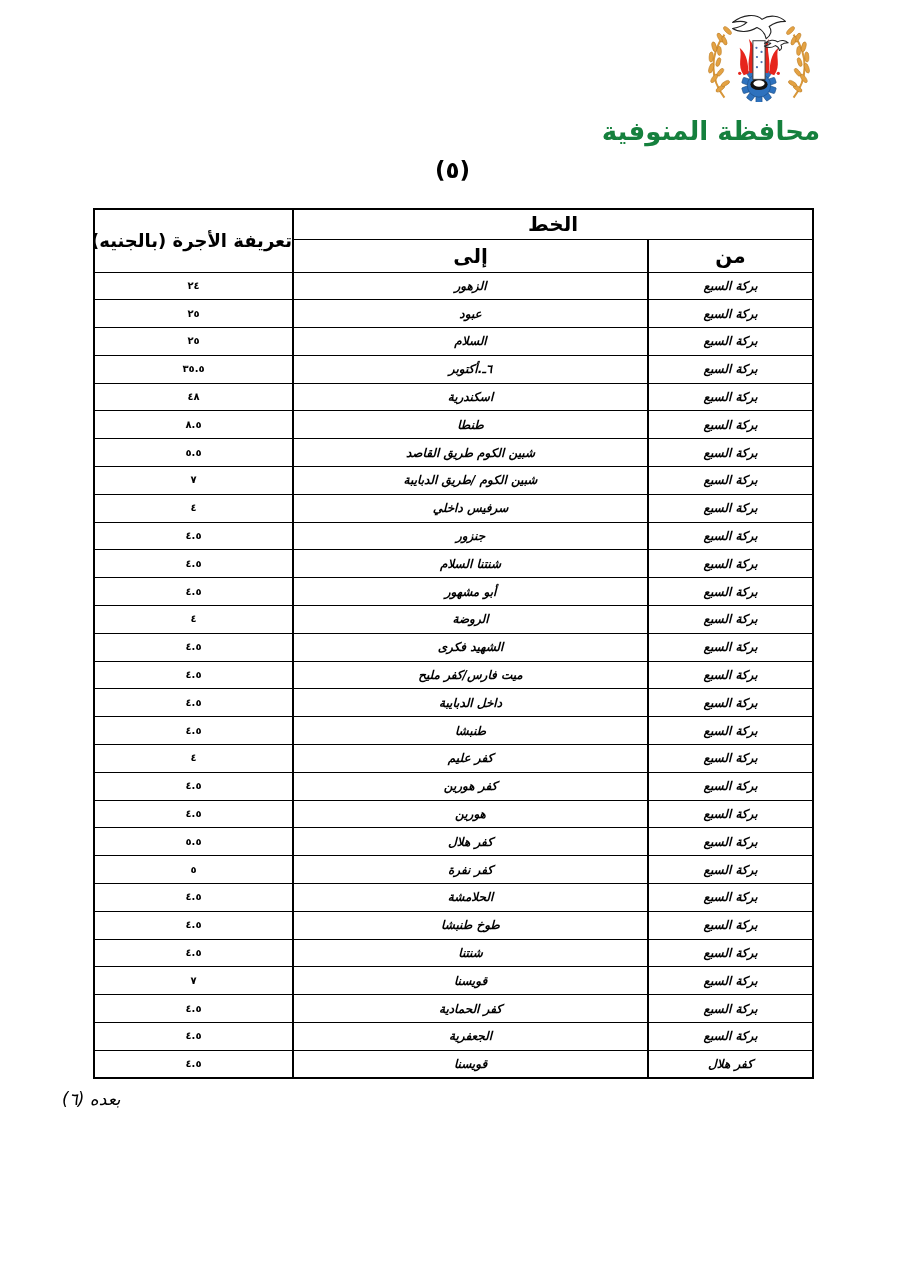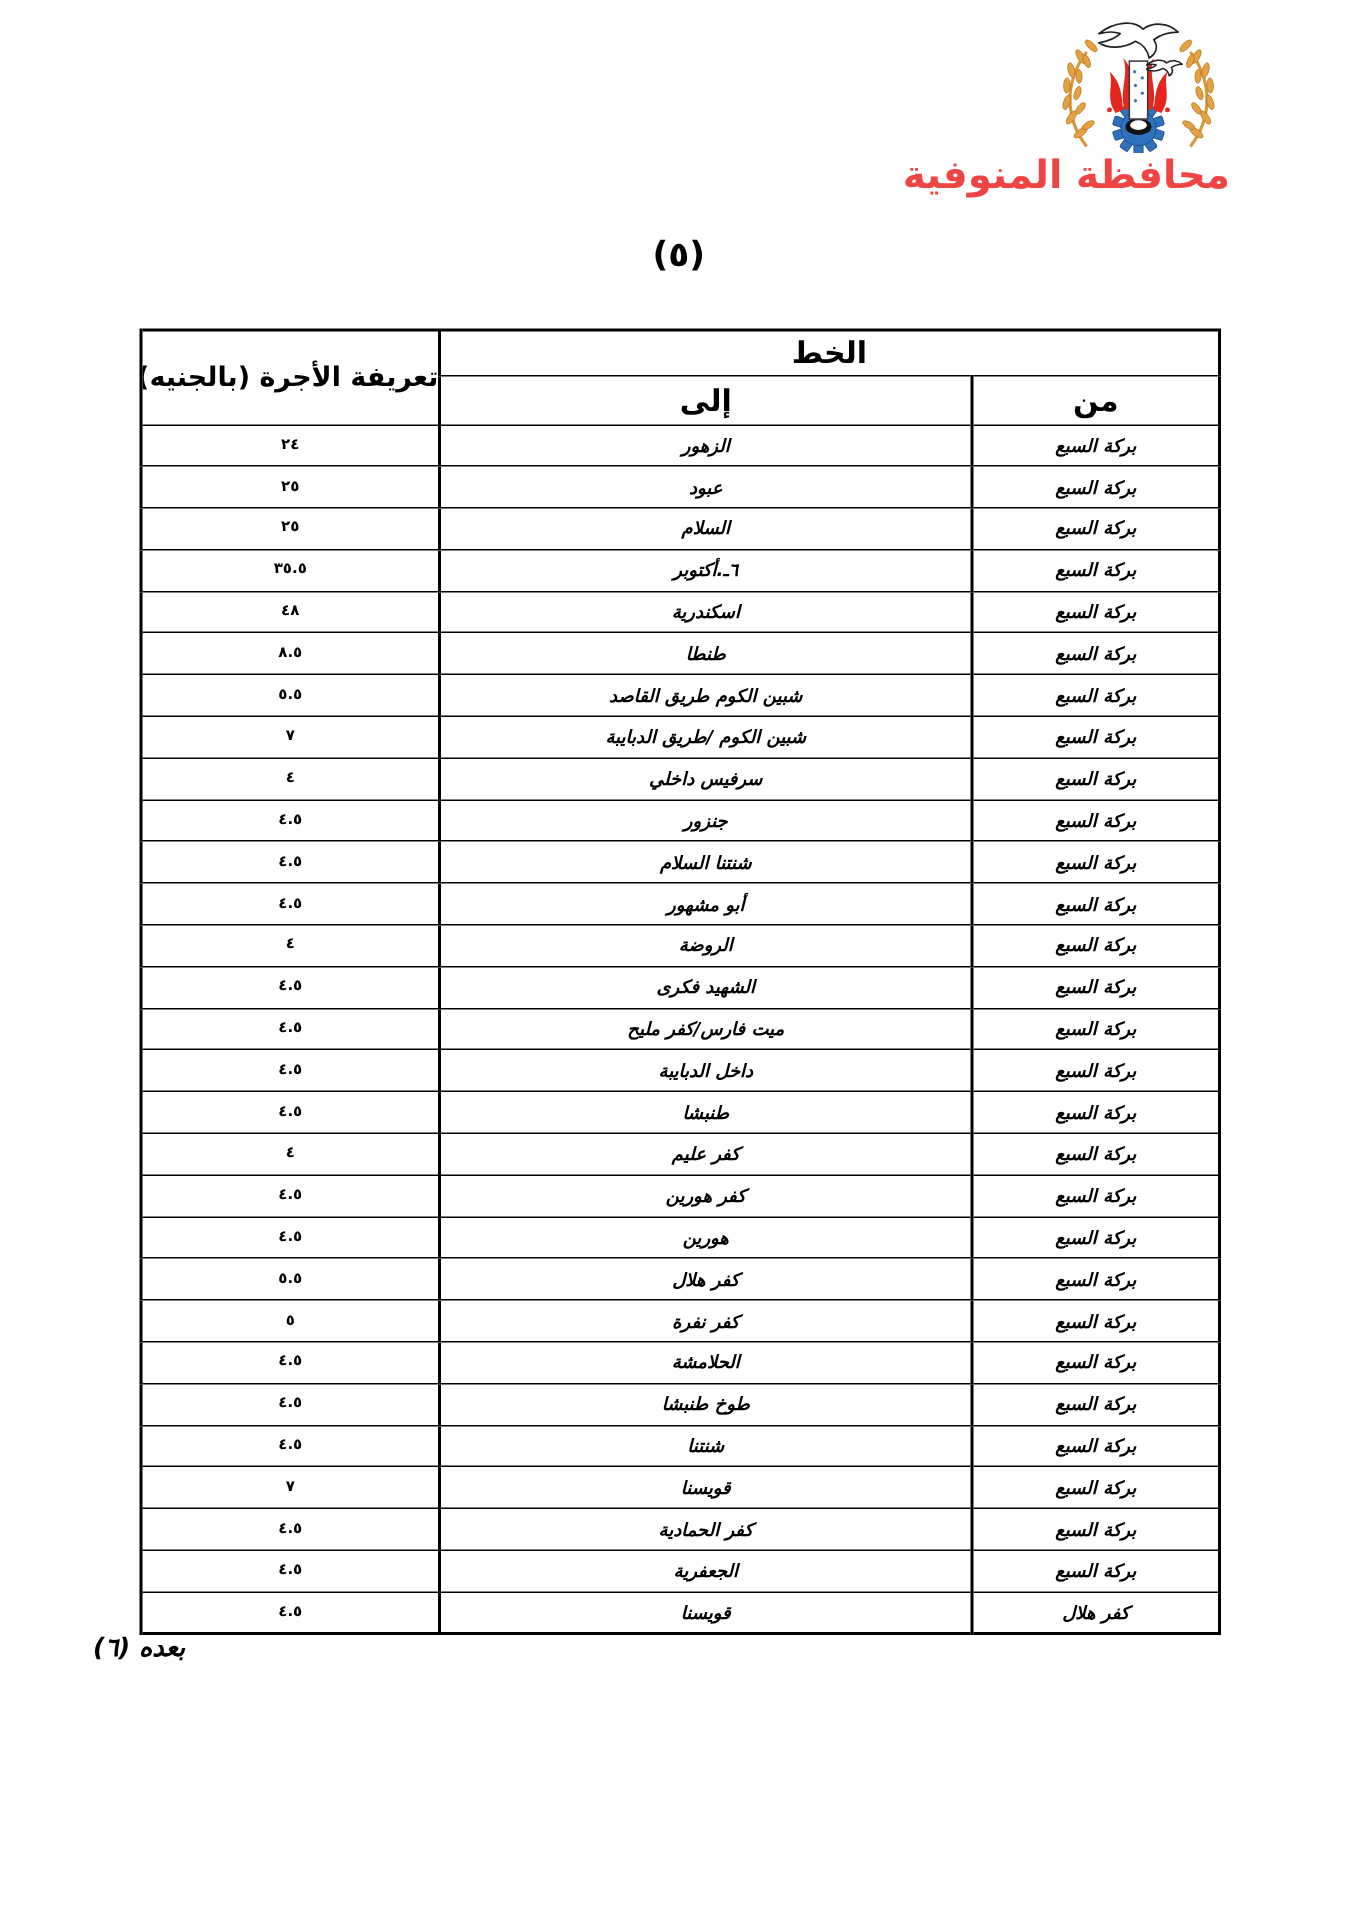--- a/index.html
+++ b/index.html
@@ -4,51 +4,51 @@
 <style>
   * { margin:0; padding:0; box-sizing:border-box; }
   html,body { width:905px; height:1280px; background:#ffffff; overflow:hidden; }
   body { position:relative; font-family:"DejaVu Sans","Liberation Sans",sans-serif; color:#000; }
 
   .page { position:absolute; inset:0; }
 
   
   .emblem-wrap { position:absolute; top:12px; left:630px; width:190px; text-align:center; }
   .emblem-wrap svg { display:block; margin-left:58px; }
-  .emblem-caption { margin-top:0; font-size:26px; font-weight:bold; white-space:nowrap;
-                    letter-spacing:-1px; color:#ef4444; }
+  .emblem-caption { margin-top:14px; font-size:26px; font-weight:bold; white-space:nowrap;
+                    letter-spacing:-1px; color:#15803d; }
 
   
   .page-number { position:absolute; top:157px; left:0; width:100%; text-align:center;
                  font-size:23px; font-weight:bold; direction:rtl; }
   .doc-title   { position:absolute; top:188px; right:83px; font-size:20px; font-weight:bold;
                  direction:rtl; white-space:nowrap; }
 
   
-  table.fare-table { position:absolute; top:219px; left:93px; width:719px;
+  table.fare-table { position:absolute; top:208px; left:93px; width:719px;
                      border-collapse:collapse; table-layout:fixed;
                      border:2.5px solid #000; direction:rtl; }
   col.c-from { width:165px; } col.c-to { width:355px; } col.c-fare { width:199px; }
   .fare-table th, .fare-table td {
       border-top:1.4px solid #000; border-bottom:1.4px solid #000;
       border-left:2px solid #000;  border-right:2px solid #000;
       text-align:center; vertical-align:middle; padding:0; font-weight:bold;
       overflow:hidden; white-space:nowrap; }
   .fare-table thead tr.r1 { height:30px; }
   .fare-table thead tr.r2 { height:33px; }
   .th-line { font-size:20px; }
   .th-from, .th-to { font-size:20px; }
   .th-fare { font-size:18px; }
   .fare-table tbody tr { height:27.8px; }
   td.col-from, td.col-to { font-size:12px; line-height:1;font-style:italic; }
   td.col-fare { font-size:10px; line-height:1; letter-spacing:1px; }
 
   
   .footer-note { position:absolute; top:1089px; left:62px; direction:rtl;
-                 font-size:17px; font-weight:bold; font-style:italic; white-space:nowrap; }
+                 font-size:17px; font-weight:normal; font-style:italic; white-space:nowrap; }
 </style>
 </head>
 <body>
 
 <div class="page">
 
   <div class="emblem-wrap">
     <svg viewBox="0 0 120 88" width="122" height="90">
 
       <g stroke="#B5761F" stroke-width="0.5" fill="#E4A243">

